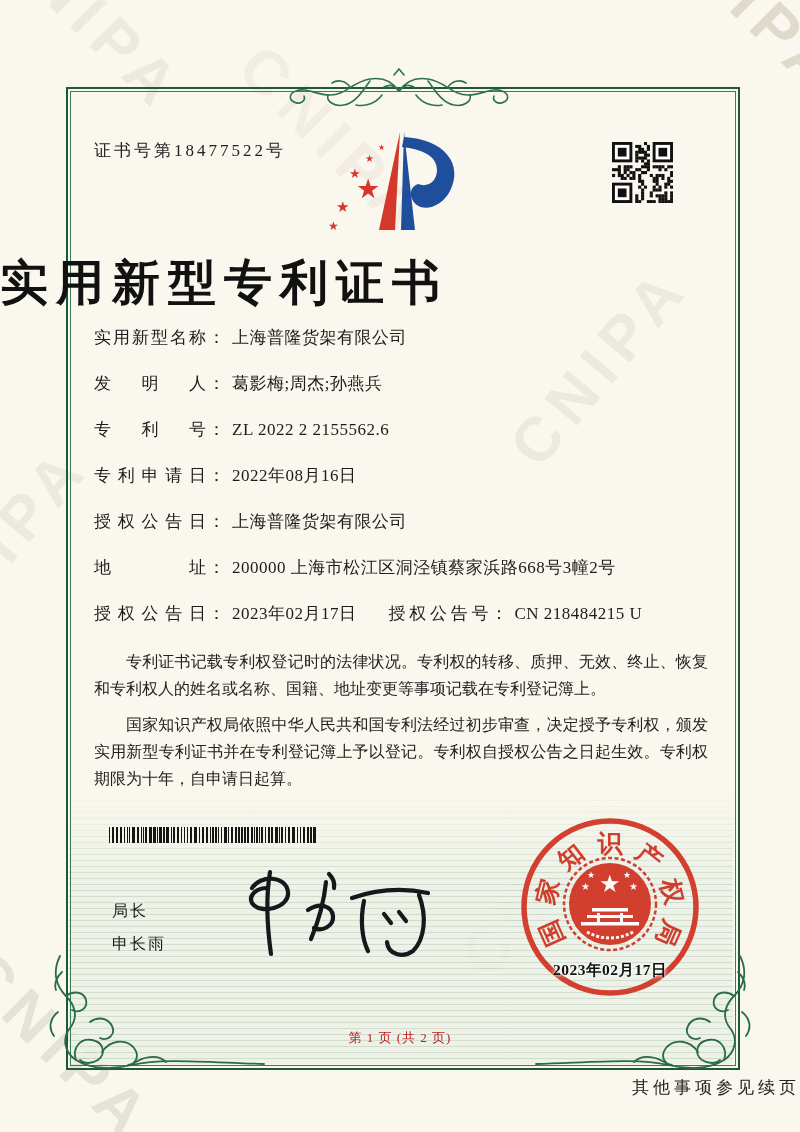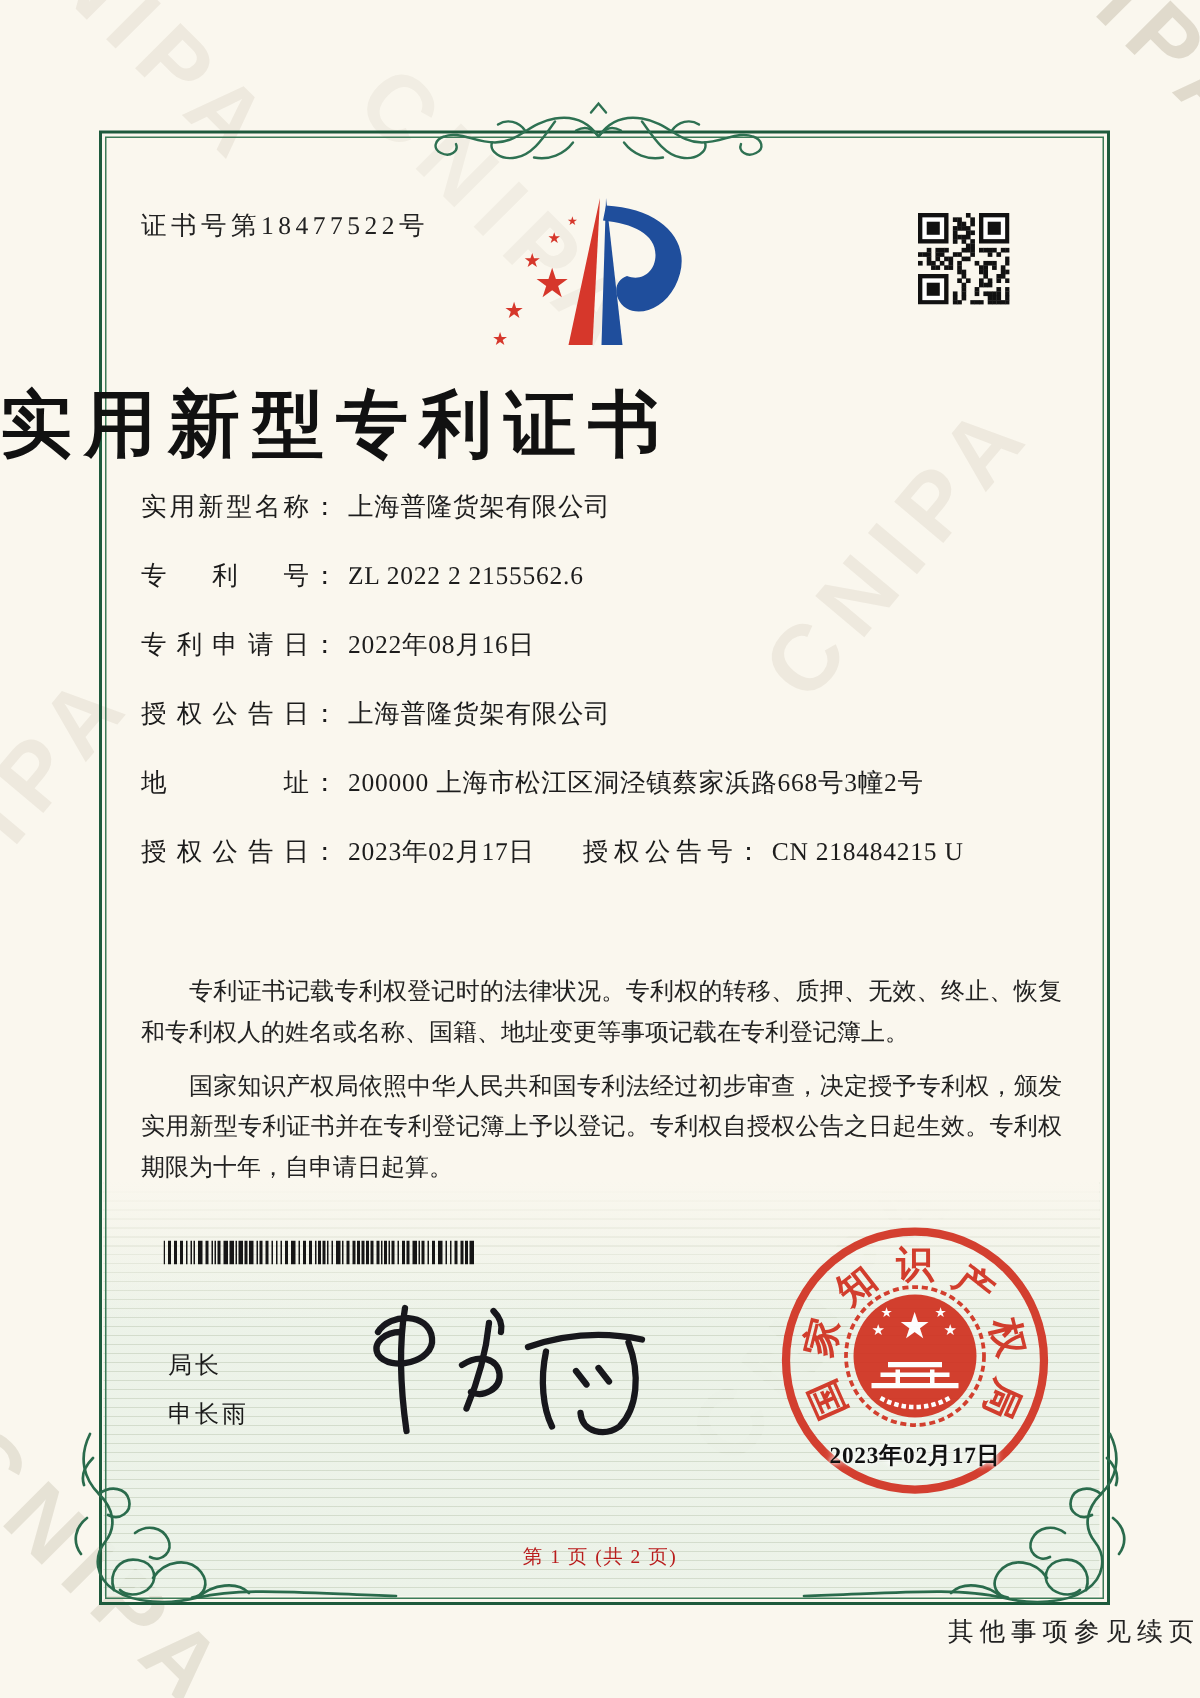--- a/index.html
+++ b/index.html
@@ -269,20 +269,21 @@
         <rect x="46.476190476190474" y="5.809523809523809" width="8.714285714285714" height="8.714285714285714" fill="#111"></rect>
         <rect x="0" y="40.666666666666664" width="20.333333333333332" height="20.333333333333332" fill="#111"></rect>
         <rect x="2.9047619047619047" y="43.57142857142857" width="14.523809523809524" height="14.523809523809524" fill="#fff"></rect>
         <rect x="5.809523809523809" y="46.476190476190474" width="8.714285714285714" height="8.714285714285714" fill="#111"></rect>
       </svg>
 
     <div class="doc-title">实用新型专利证书</div>
 
     <div class="fields" id="fields">
         <div class="frow"><span class="flabel">实用新型名称</span><span class="fcolon">：</span><span class="fval">上海普隆货架有限公司</span></div>
+        <div class="frow"><span class="flabel">发明人</span><span class="fcolon">：</span><span class="fval">葛影梅;周杰;孙燕兵</span></div>
         <div class="frow"><span class="flabel">专利号</span><span class="fcolon">：</span><span class="fval">ZL 2022 2 2155562.6</span></div>
         <div class="frow"><span class="flabel">专利申请日</span><span class="fcolon">：</span><span class="fval">2022年08月16日</span></div>
         <div class="frow"><span class="flabel">授权公告日</span><span class="fcolon">：</span><span class="fval">上海普隆货架有限公司</span></div>
         <div class="frow"><span class="flabel">地址</span><span class="fcolon">：</span><span class="fval">200000 上海市松江区洞泾镇蔡家浜路668号3幢2号</span></div>
         <div class="frow"><span class="flabel">授权公告日</span><span class="fcolon">：</span><span class="fval">2023年02月17日</span><span class="fpair2"><span class="flabel narrow">授权公告号</span><span class="fcolon">：</span><span class="fval">CN 218484215 U</span></span></div>
       </div>
 
     <div class="paras" id="paras">
         <p>专利证书记载专利权登记时的法律状况。专利权的转移、质押、无效、终止、恢复和专利权人的姓名或名称、国籍、地址变更等事项记载在专利登记簿上。</p>
         <p>国家知识产权局依照中华人民共和国专利法经过初步审查，决定授予专利权，颁发实用新型专利证书并在专利登记簿上予以登记。专利权自授权公告之日起生效。专利权期限为十年，自申请日起算。</p>

